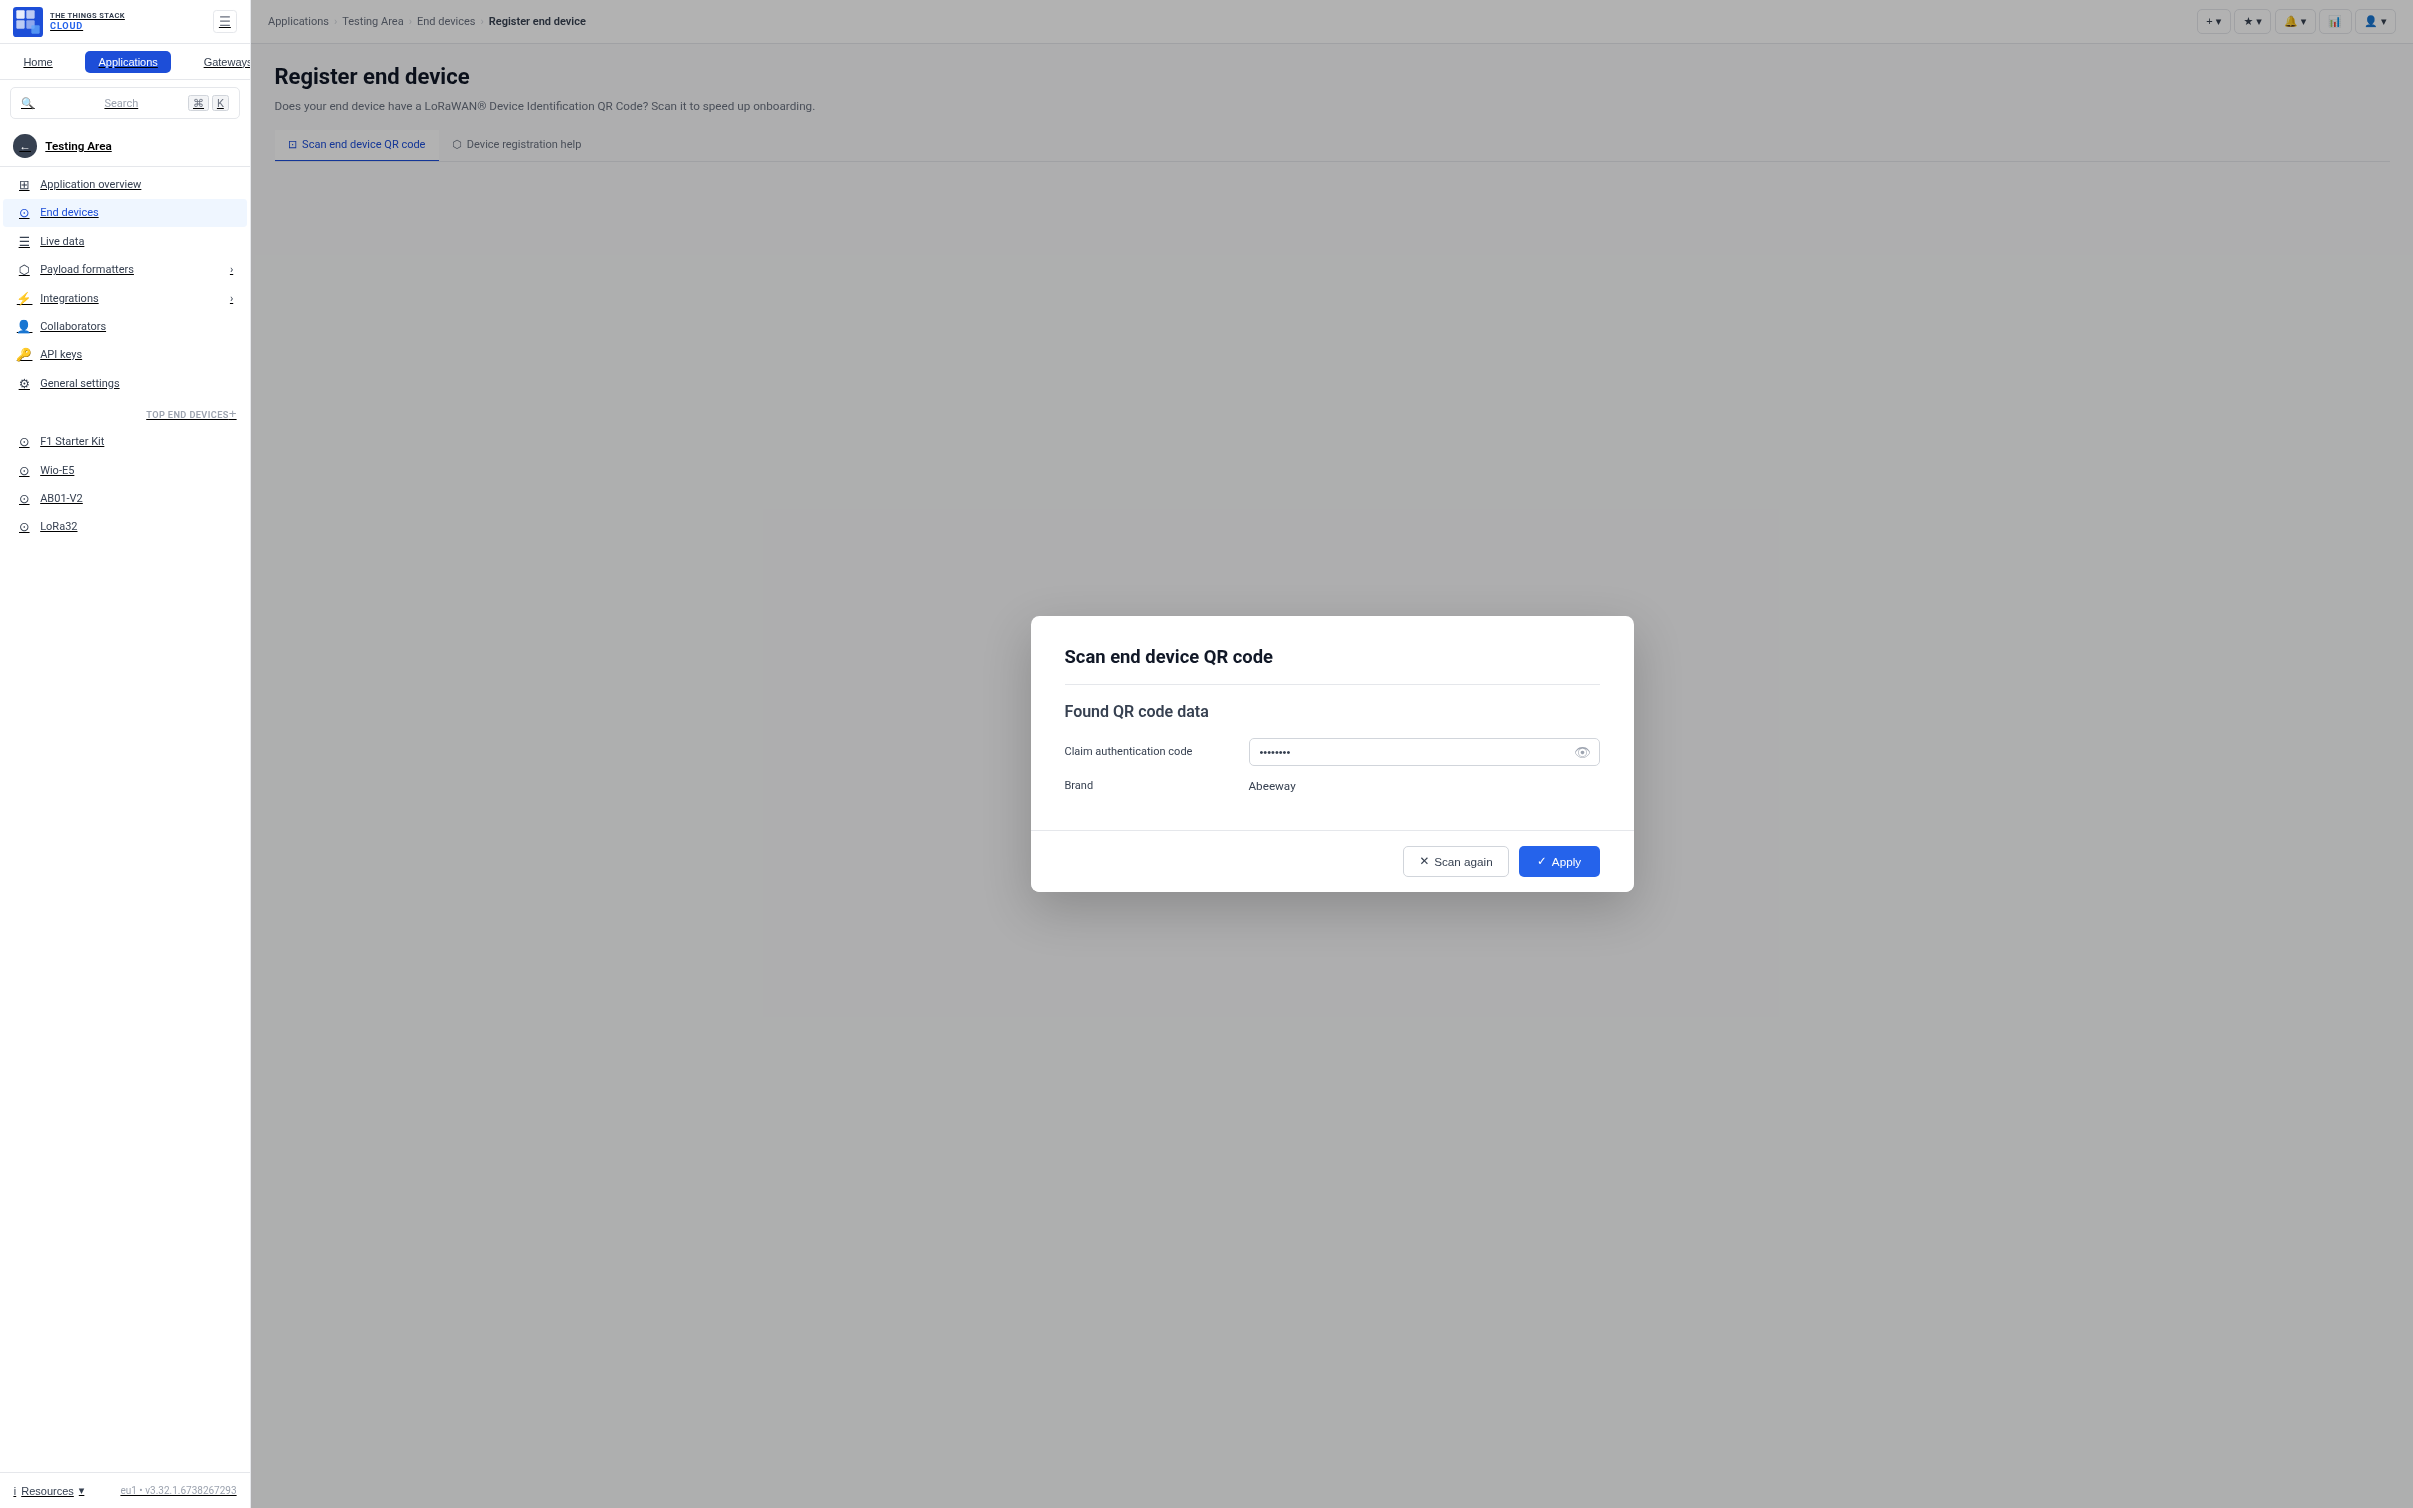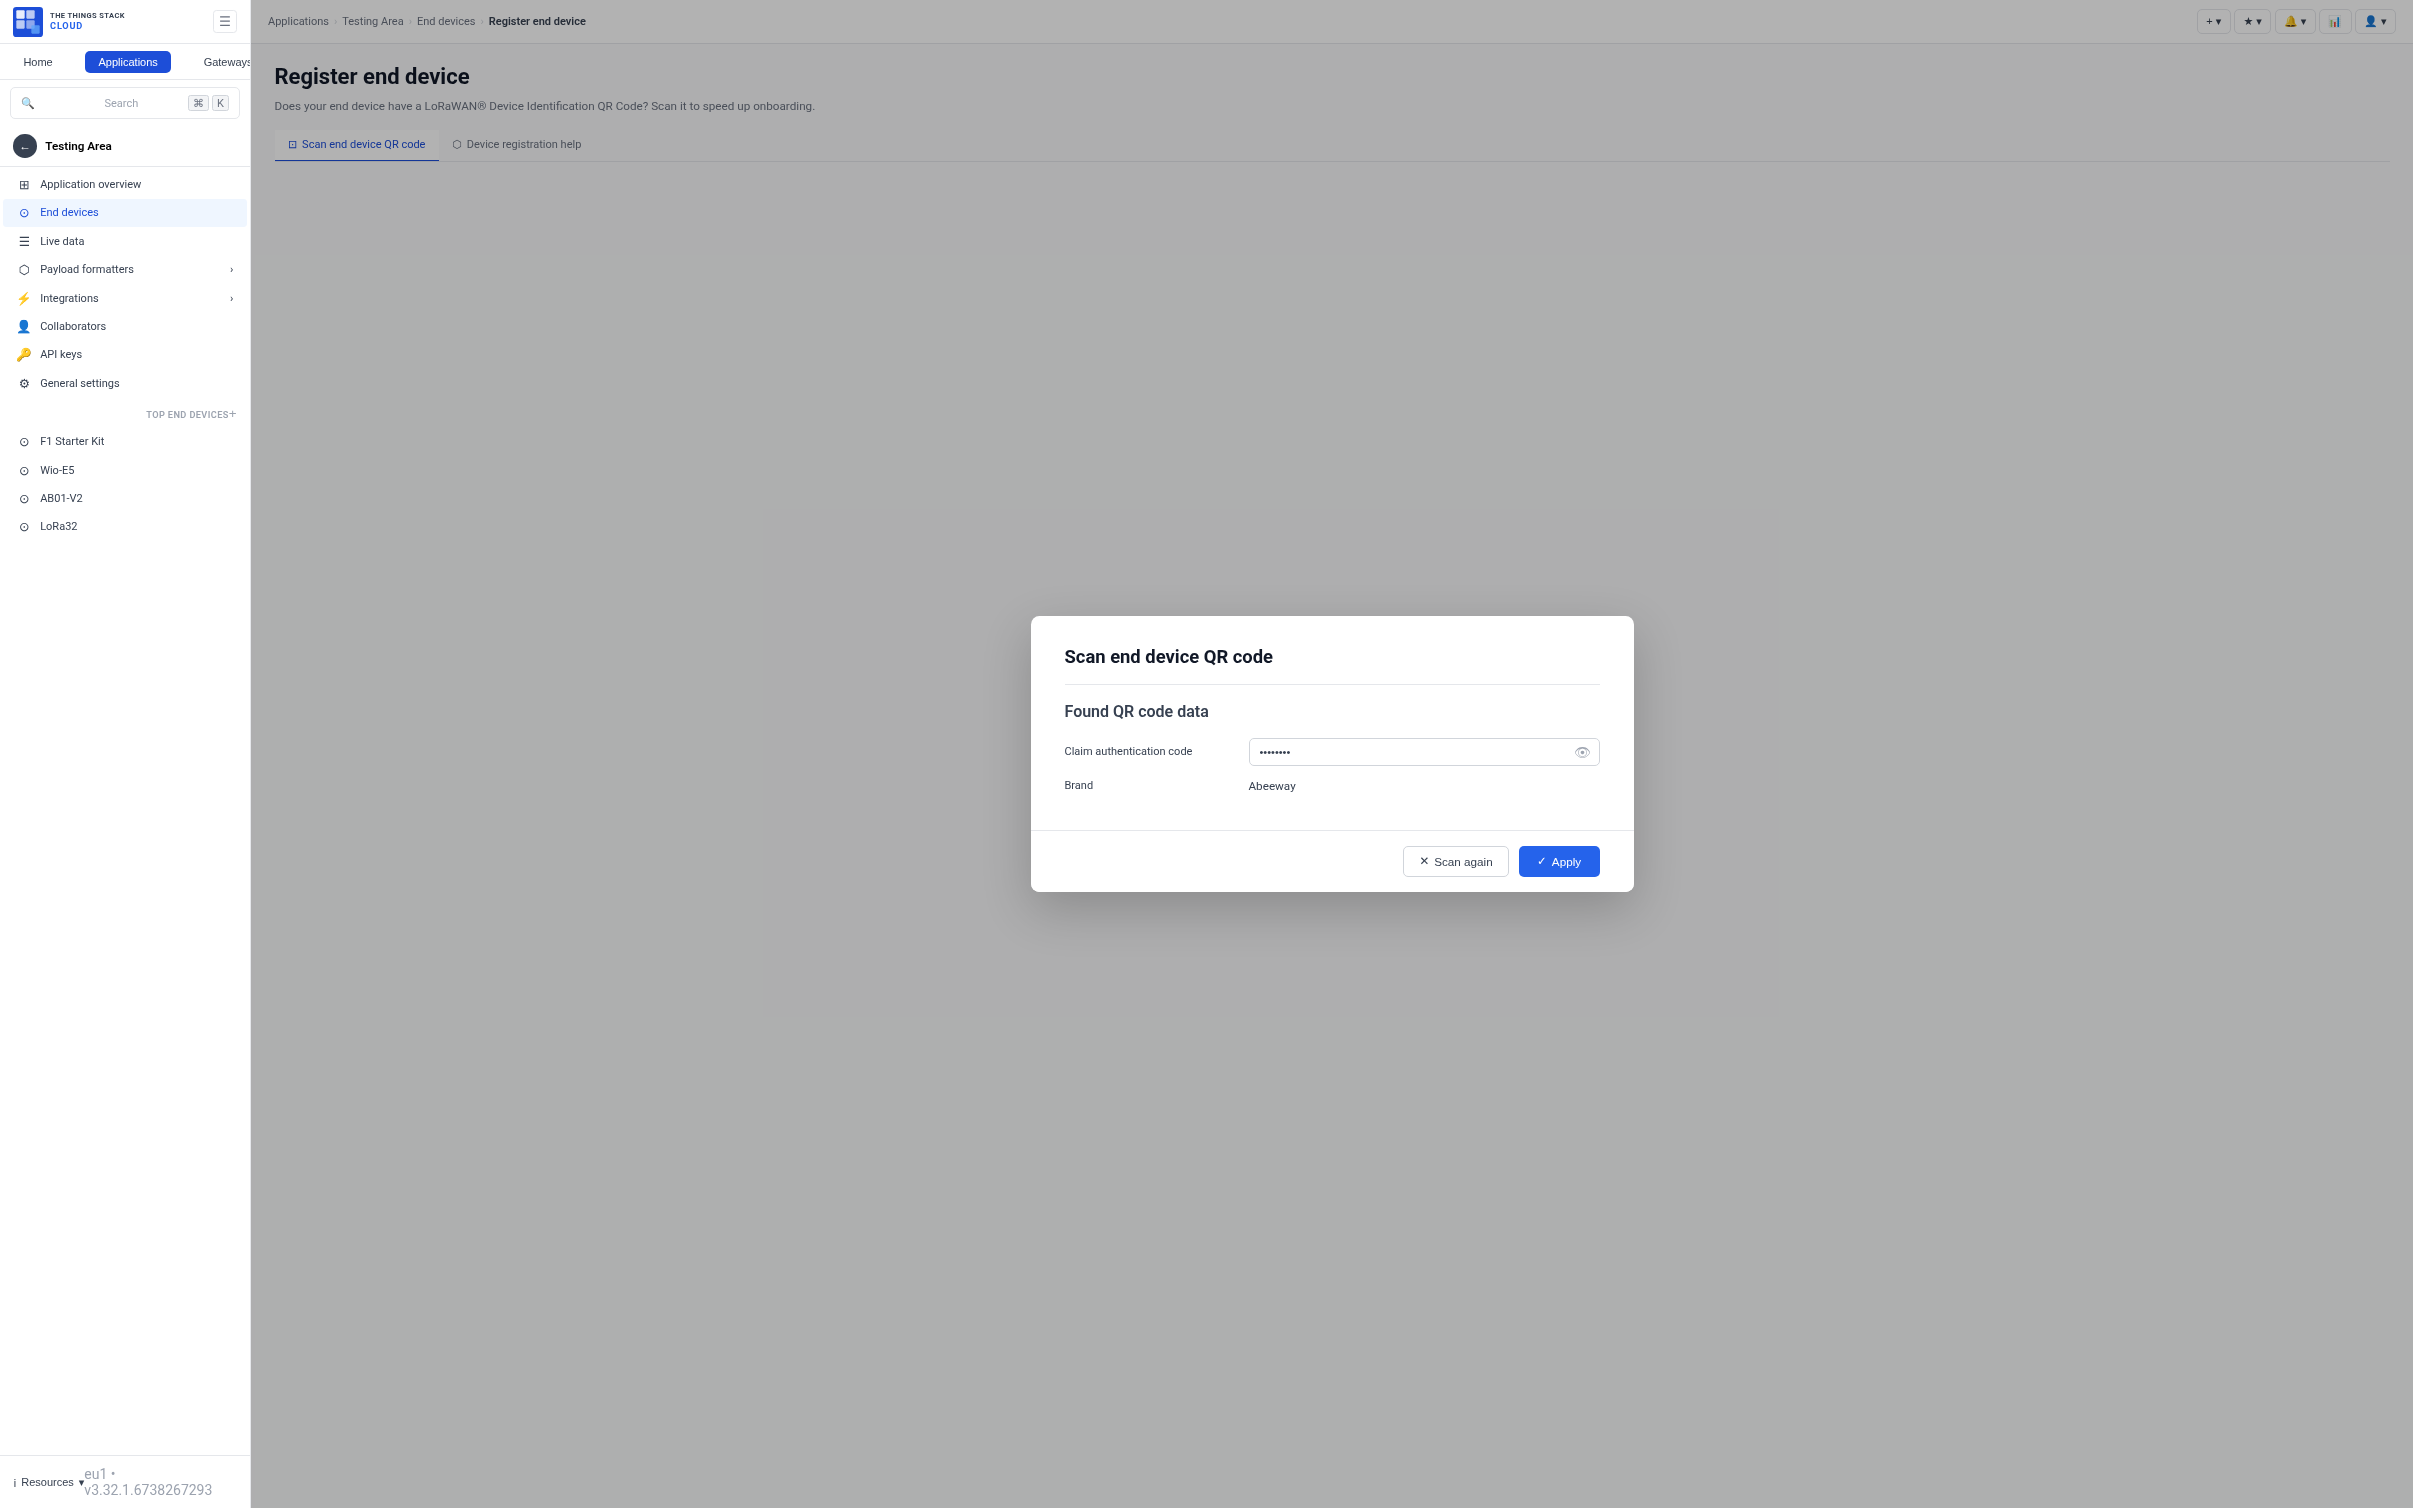--- a/index.html
+++ b/index.html
@@ -8,20 +8,21 @@
     
     .sidebar {
       width: 251px;
       min-width: 251px;
       background: #fff;
       border-right: 0.8px solid #e5e7eb;
       display: flex;
       flex-direction: column;
       height: 100vh;
       overflow-y: auto;
+      text-decoration: underline;
     }
 
     .sidebar-header {
       display: flex;
       align-items: center;
       justify-content: space-between;
       padding: 10px 13.4px;
       border-bottom: 0.8px solid #e5e7eb;
       height: 44px;
     }
@@ -167,21 +168,21 @@
       align-items: center;
       justify-content: space-between;
     }
 
     .resources-btn {
       display: flex; align-items: center; gap: 5px;
       background: none; border: none; cursor: pointer;
       font-size: 11px; color: #374151;
     }
 
-    .version-text { font-size: 14px; color: #9ca3af; }
+    .version-text { font-size: 10px; color: #9ca3af; }
 
     
     .main {
       flex: 1;
       display: flex;
       flex-direction: column;
       overflow: hidden;
       position: relative;
     }
 

